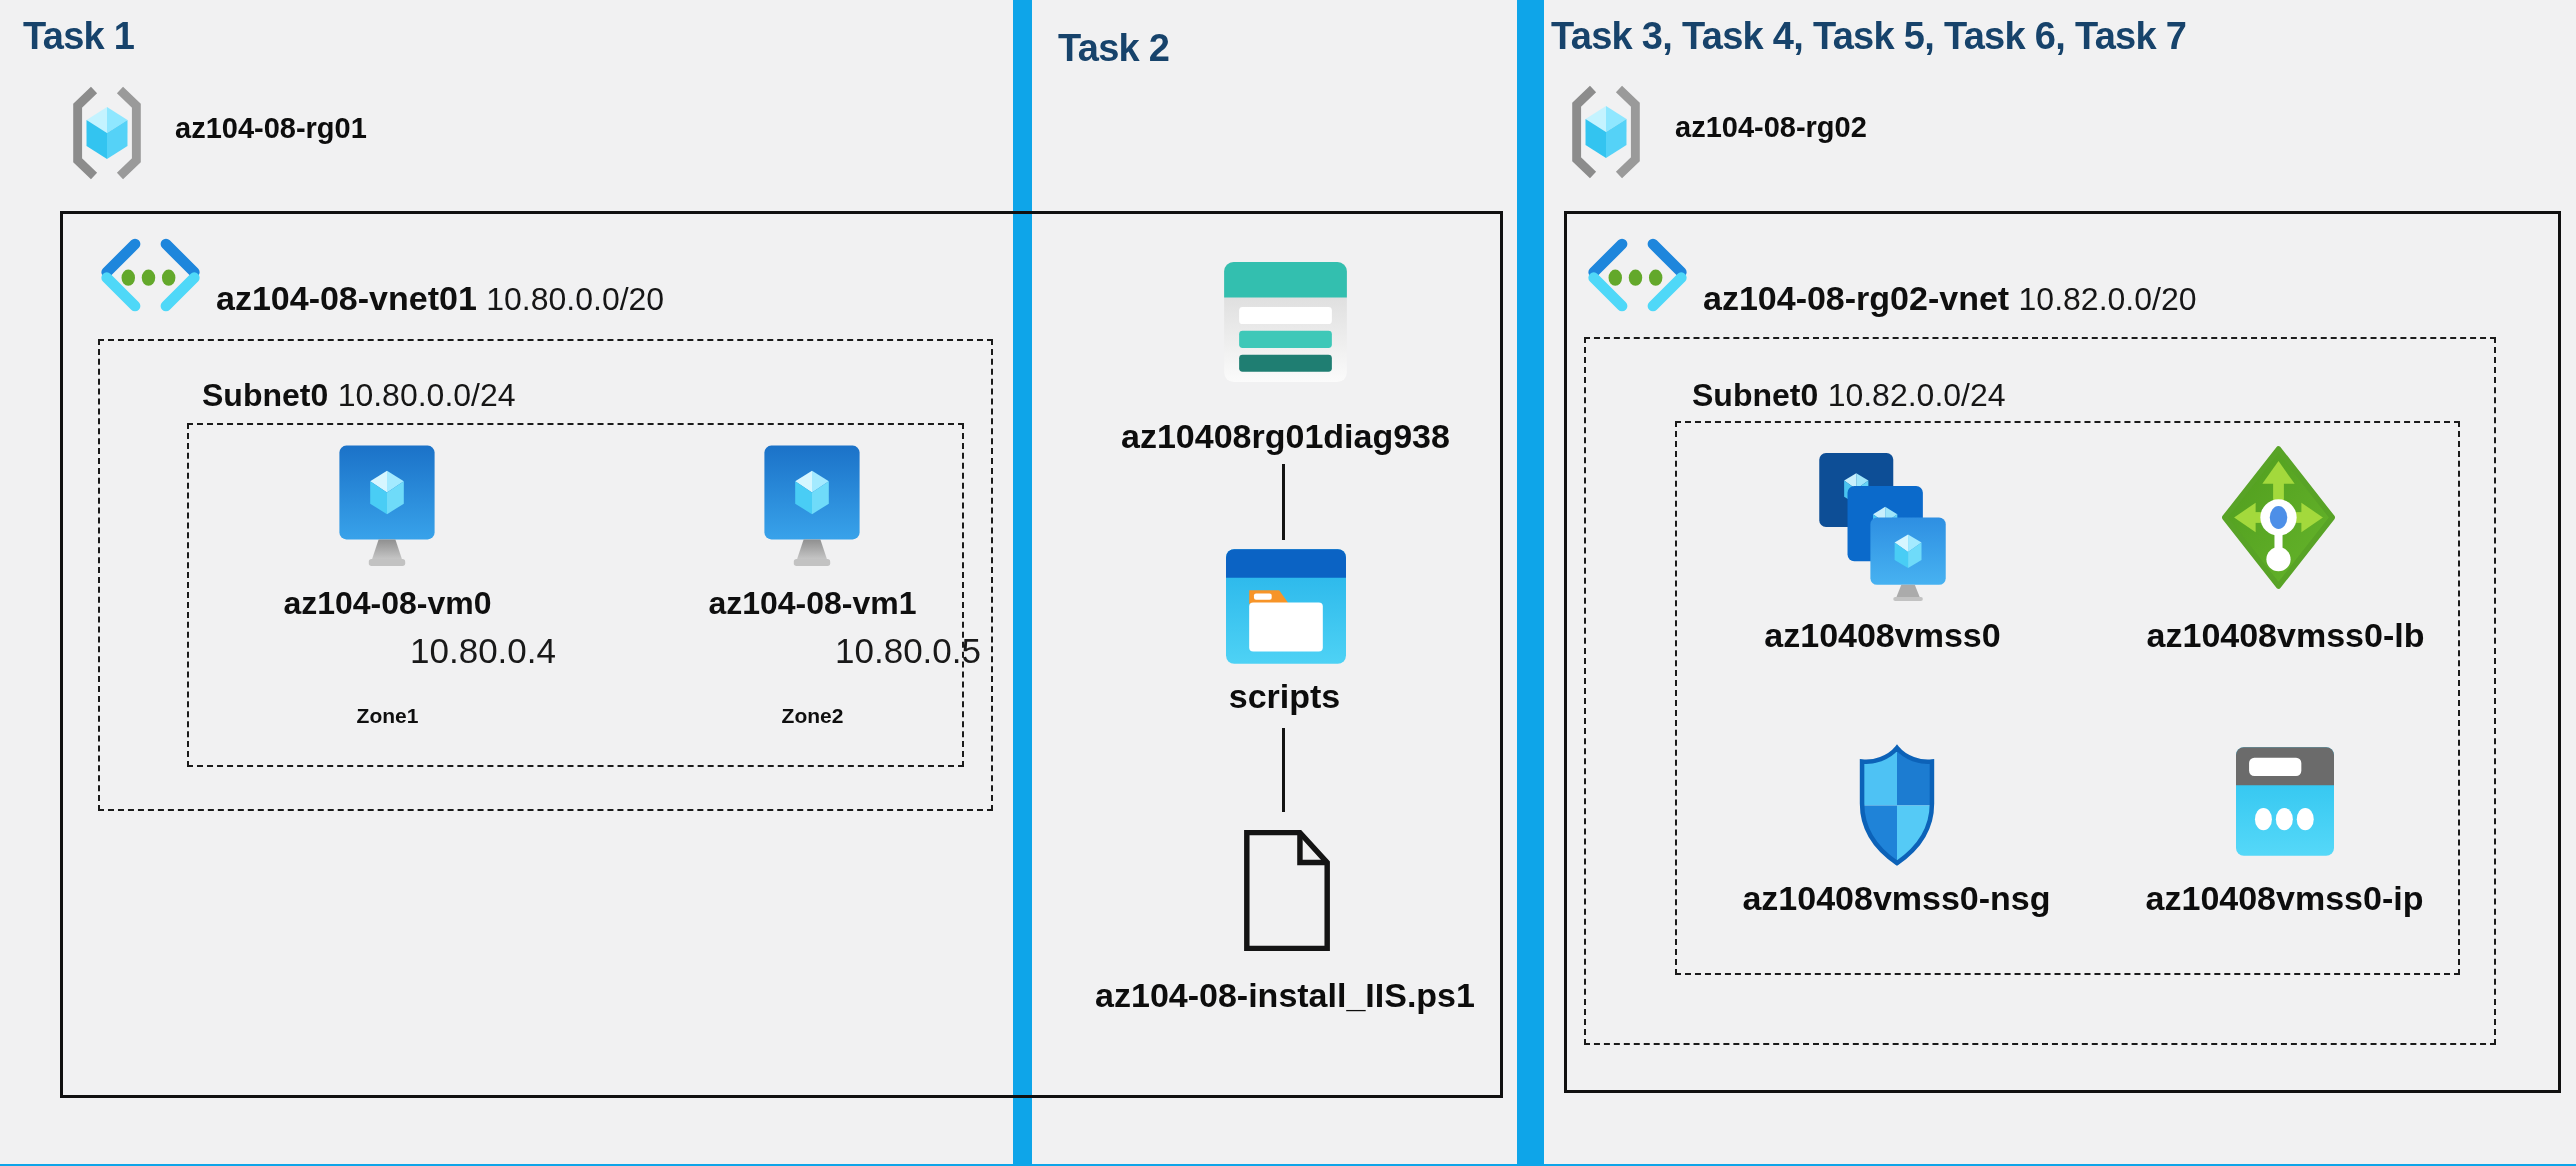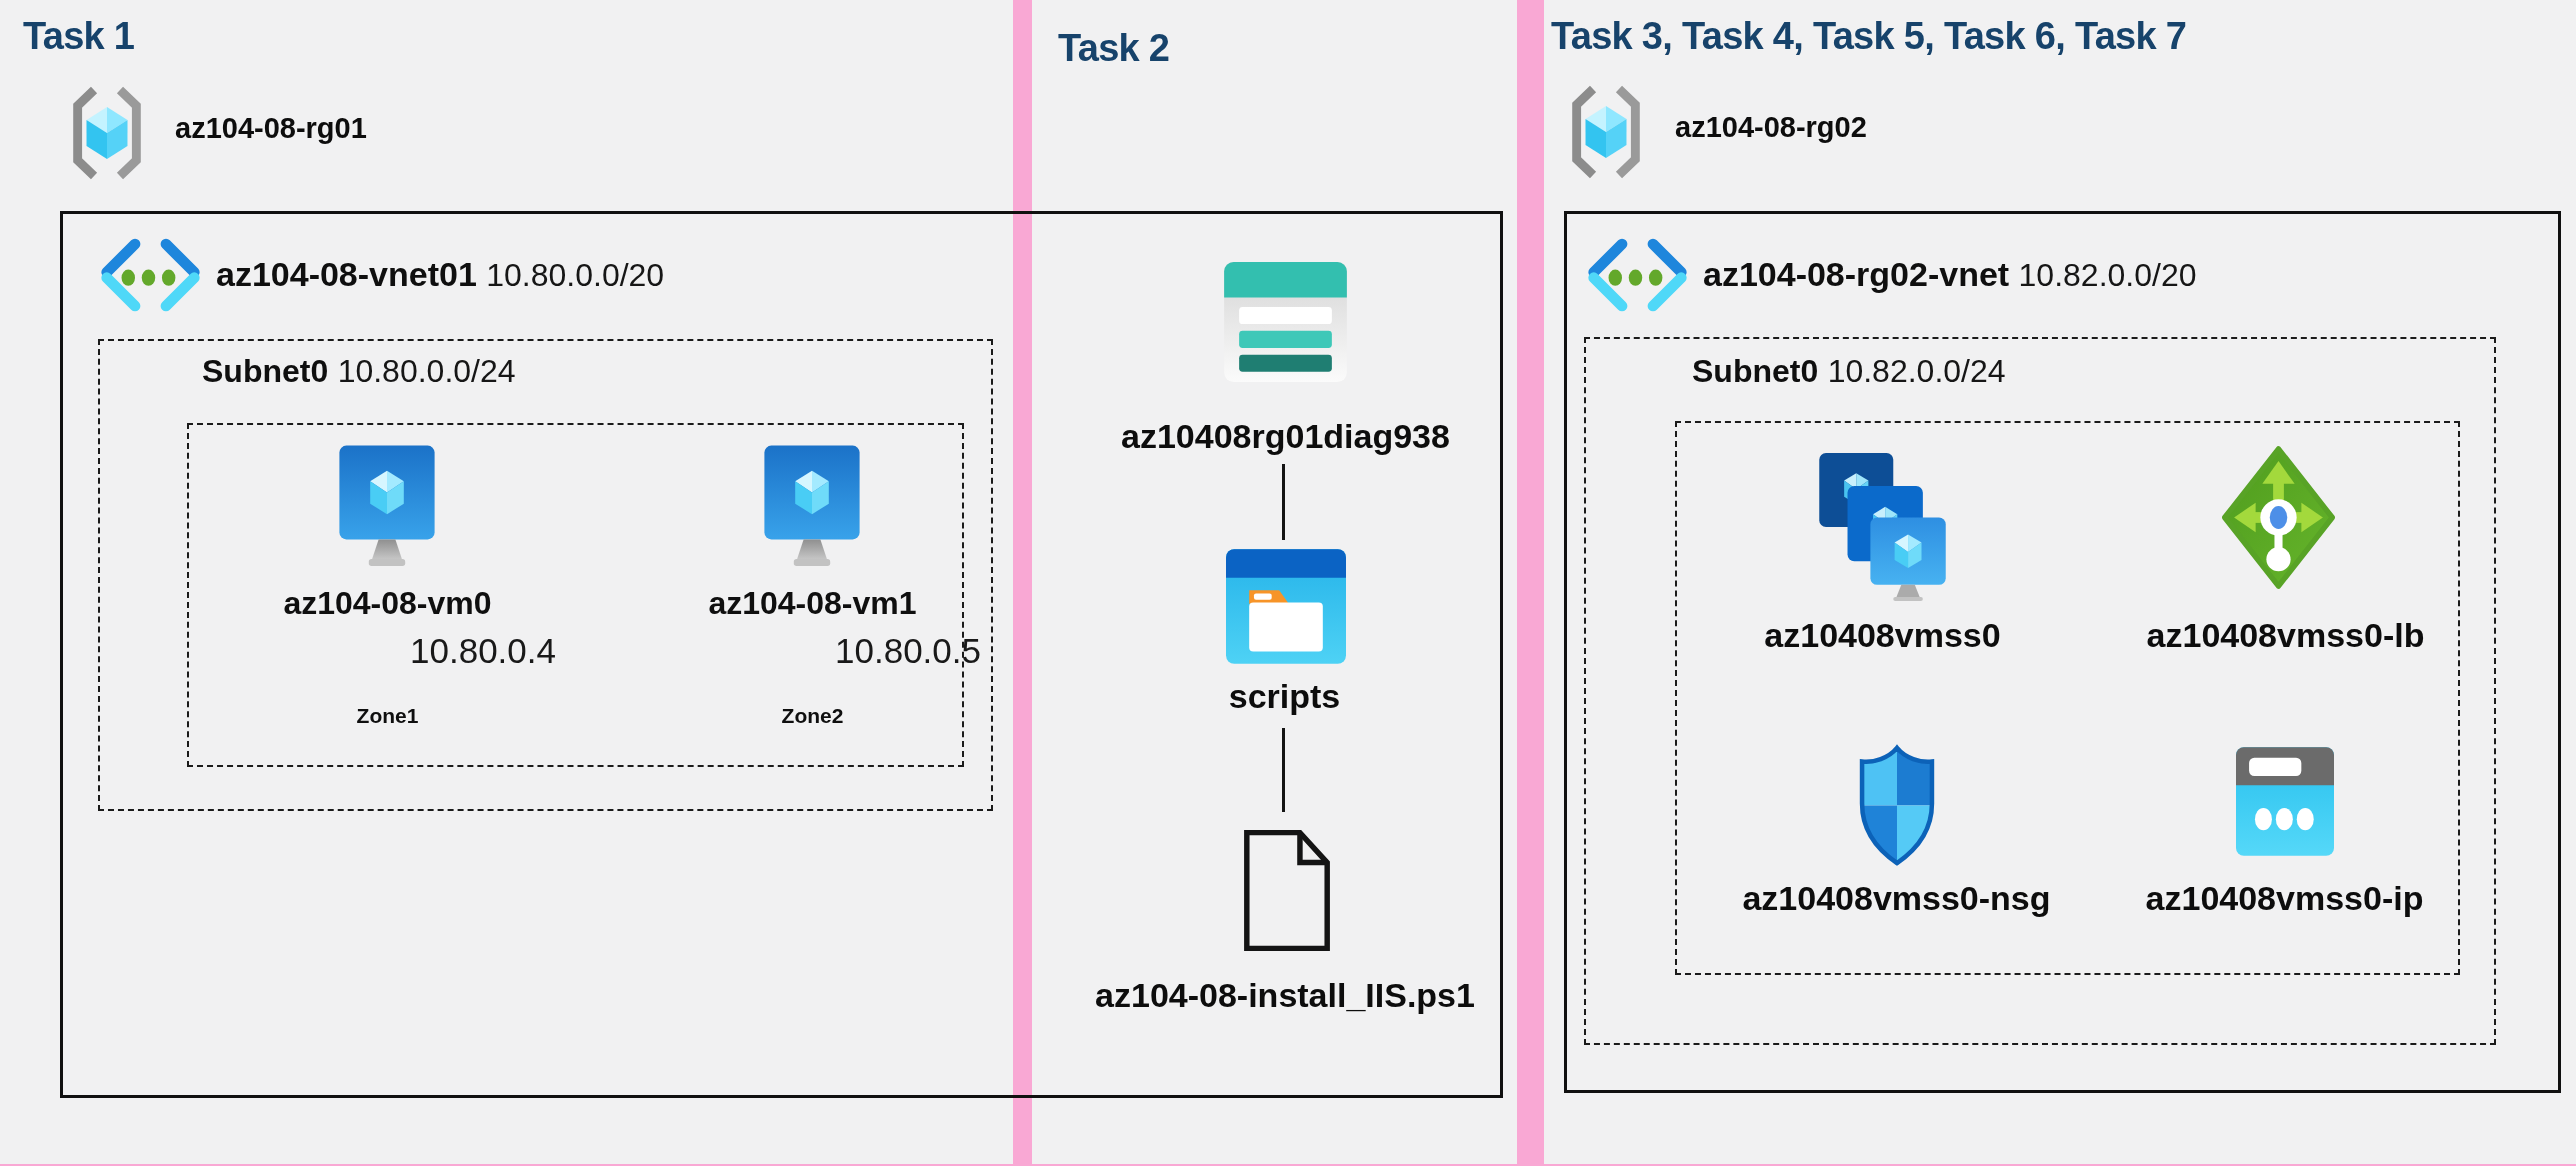--- a/index.html
+++ b/index.html
@@ -1,26 +1,26 @@
 <!DOCTYPE html>
 <html style="font-size:10.8px"><head>
 <meta charset="utf-8">
 <style>
   html,body{margin:0;padding:0;background:#ffffff;}
   .canvas{
-    position:relative;width:2576px;height:1166px;background:#f9a8d4;overflow:hidden;
+    position:relative;width:2576px;height:1166px;background:#0ea5e9;overflow:hidden;
     font-family:"Liberation Sans","DejaVu Sans",sans-serif;color:#0f0f0f;
   }
   .abs{position:absolute;}
   .panel{position:absolute;top:0;height:1164px;background:#F1F1F2;}
   .hdr{position:absolute;font-size:38px;font-weight:700;color:#17436B;letter-spacing:-0.7px;white-space:nowrap;}
   .rg-label{position:absolute;font-size:29px;font-weight:700;color:#0d0d0d;white-space:nowrap;}
   .solid-box{position:absolute;border:3.4px solid #101010;}
   .dashed-box{position:absolute;border:2.7px dashed #1b1b1b;}
-  .res-line{position:absolute;font-size:34px;white-space:nowrap;}
+  .res-line{position:absolute;font-size:34px;white-space:nowrap;margin-top:24px;}
   .res-line .bold{font-weight:700;}
   .res-line .reg{font-weight:400;font-size:32px;margin-left:9.4px;color:#161616;}
   .center-label{position:absolute;font-size:34px;font-weight:700;text-align:center;white-space:nowrap;color:#0d0d0d;}
   .vm-name{position:absolute;font-size:32px;font-weight:700;text-align:center;white-space:nowrap;}
   .vm-ip{position:absolute;font-size:35px;font-weight:400;text-align:right;white-space:nowrap;color:#191919;}
   .vm-zone{position:absolute;font-size:21px;font-weight:700;text-align:center;white-space:nowrap;}
   .connector{position:absolute;width:3.4px;background:#141414;}
   svg{display:block;}
 </style>
 </head>

